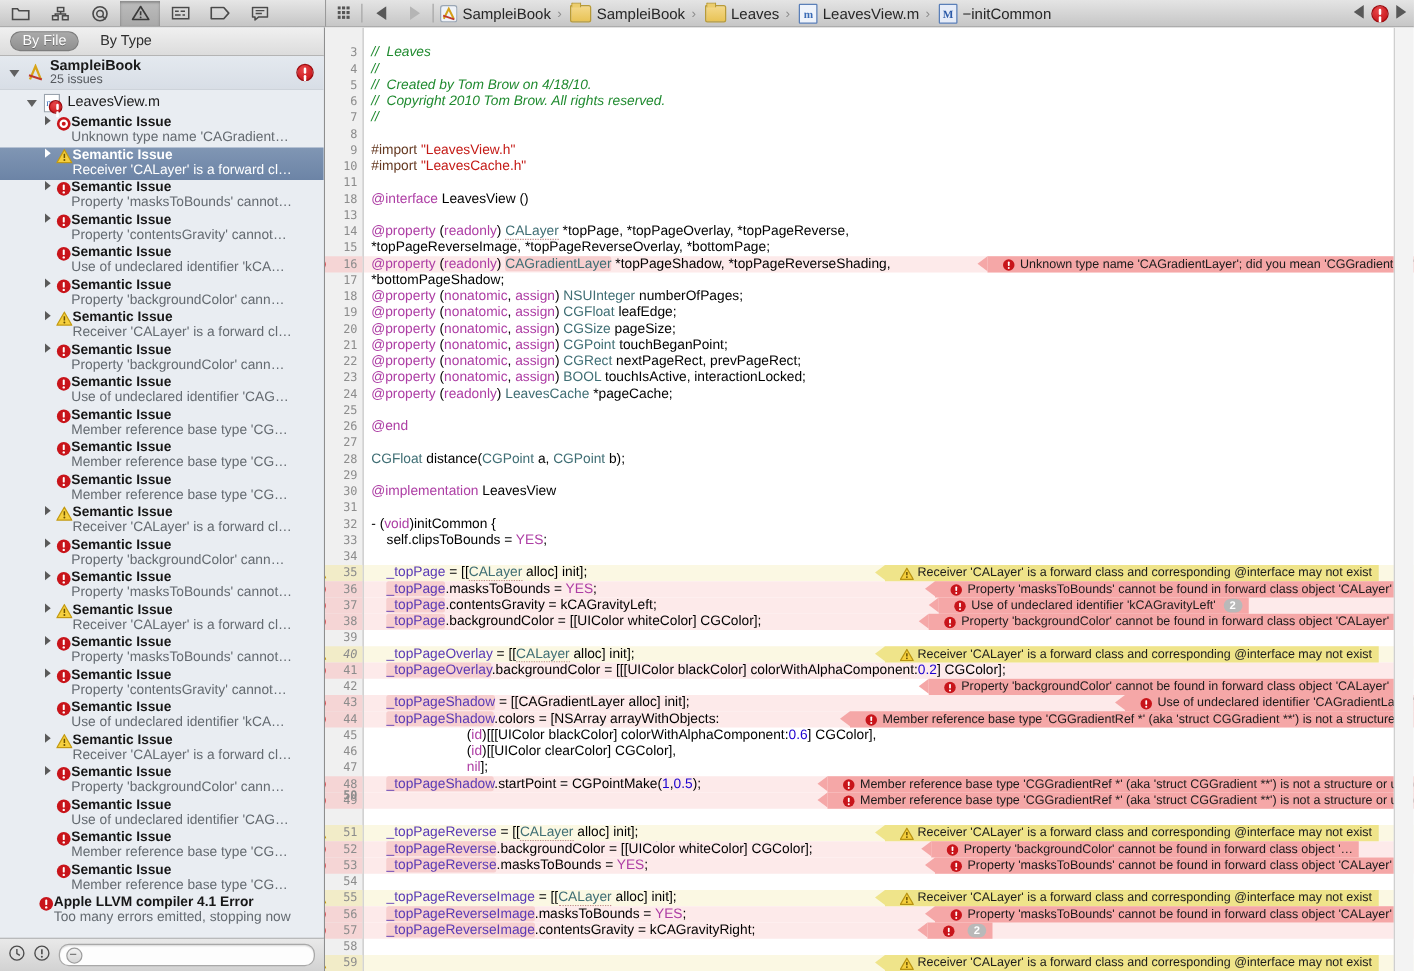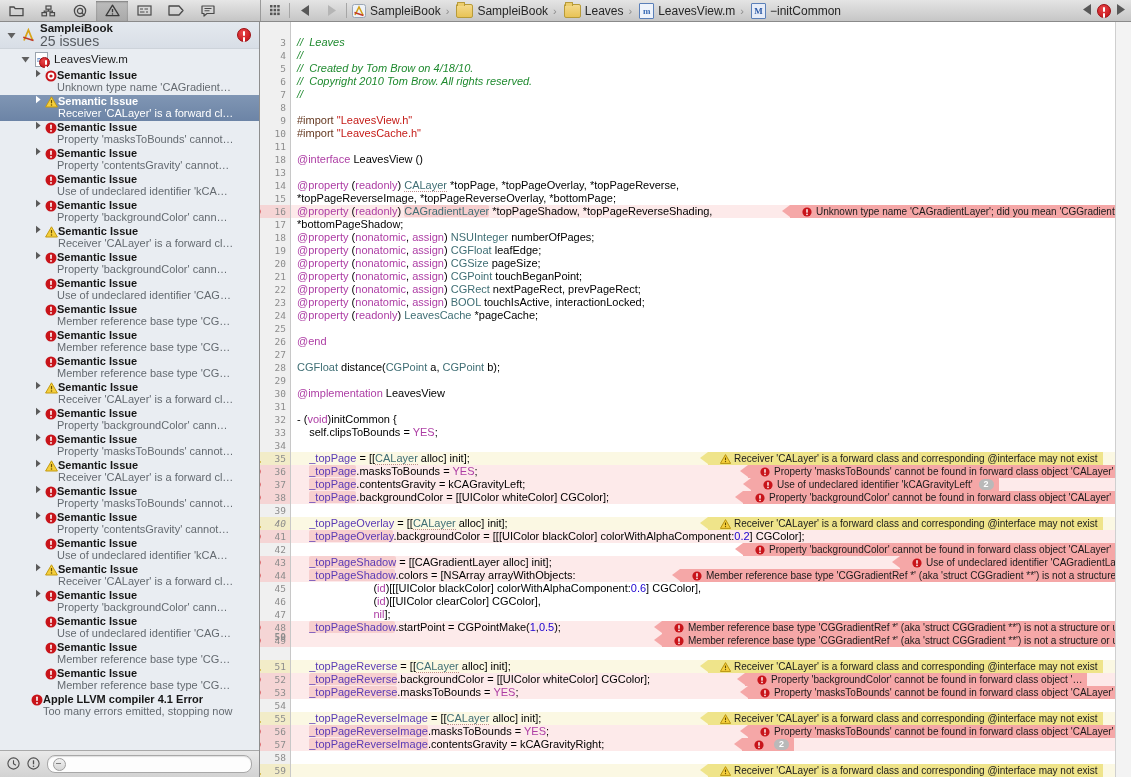--- a/index.html
+++ b/index.html
@@ -59,21 +59,21 @@
     border:1px solid #7d7d7d;text-shadow:0 1px 0 rgba(0,0,0,.3);}
 
   .issue-list{flex:1;overflow:hidden;background:#e9edf2;position:relative;}
   .grp-row{height:26px;display:flex;align-items:center;padding-left:6px;gap:4px;
     background:linear-gradient(to bottom,#e4e9ef,#d8dee6);border-bottom:1px solid #cdd3da;}
   .disc{width:11px;height:11px;display:inline-block;color:#5a5a5a;flex:0 0 11px;}
   .disc svg{display:block}
   .grp-ico{width:15px;height:15px;flex:0 0 15px;}
   .grp-txt{display:flex;flex-direction:column;line-height:1.05;flex:1;overflow:hidden;}
   .grp-title{font-size:11.5px;font-weight:bold;color:#1a1a1a;}
-  .grp-sub{font-size:14px;color:#55595e;}
+  .grp-sub{font-size:10px;color:#55595e;}
   .grp-badge{margin-left:auto;margin-right:8px;}
 
   .file-row{height:20px;display:flex;align-items:center;padding-left:20px;gap:4px;}
   .file-name{font-size:11.5px;color:#1a1a1a;}
 
   .issue-row{height:26px;display:flex;align-items:flex-start;padding-left:34px;gap:0;
     position:relative;}
   .issue-row.sel{background:linear-gradient(to bottom,#8096b4,#6c84a6);}
   .issue-row.sel .iss-title,.issue-row.sel .iss-desc{color:#fff;}
   .issue-row.sel .disc{color:#fff;}
@@ -282,20 +282,24 @@
             </svg>
         </span>
       </div>
     </div>
   </div>
 
   <div class="main">
 
     <div class="sidebar">
 
+      <div class="filter-bar">
+        <span class="seg on">By File</span>
+        <span class="seg">By Type</span>
+      </div>
 
       <div class="issue-list">
 
         <div class="grp-row">
           <span class="disc">
             <svg width="11" height="11" viewBox="0 0 11 11">
                 <path d="M1.5 3h8L5.5 8.5z" fill="#606060"></path>
               </svg>
           </span>
           <span class="grp-ico">

